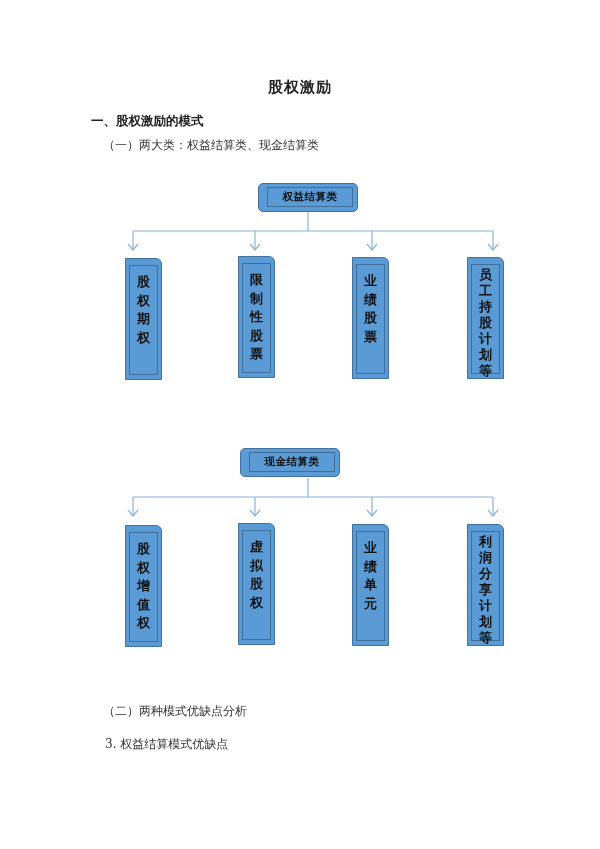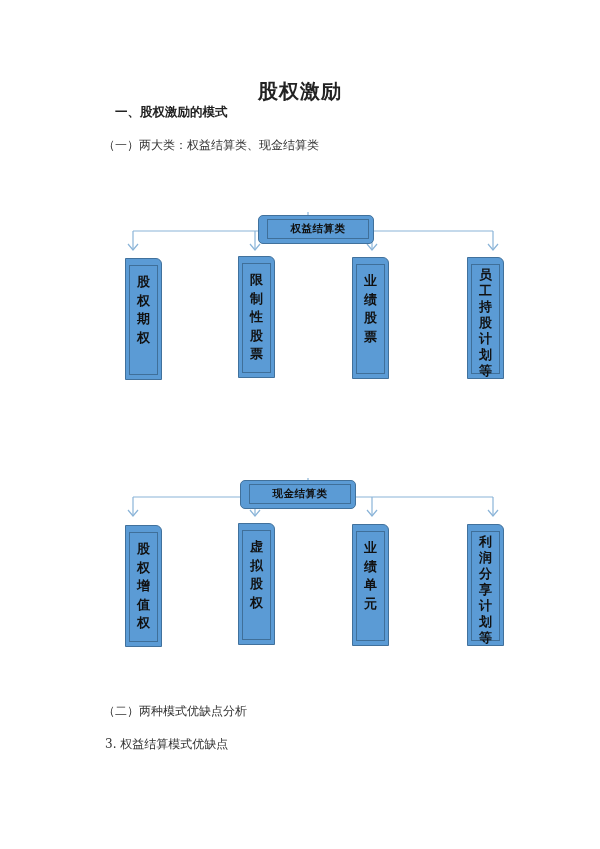--- a/index.html
+++ b/index.html
@@ -1,24 +1,24 @@
 <!DOCTYPE html>
 <html><head>
 <meta charset="utf-8">
 <style>
   html, body { margin: 0; padding: 0; background: #ffffff; }
   body { width: 600px; height: 849px; position: relative; overflow: hidden;
          font-family: "DejaVu Serif", "Liberation Serif", serif; color: #222; }
   .title { position: absolute; left: 0; width: 600px; top: 78px; text-align: center;
-           font-size: 20px; font-weight: bold; letter-spacing: 1px; }
-  .h1 { position: absolute; left: 91px; top: 104px; font-size: 12.5px; font-weight: bold; margin-left: 24px; }
+           font-size: 15px; font-weight: bold; letter-spacing: 1px; }
+  .h1 { position: absolute; left: 91px; top: 113px; font-size: 12.5px; font-weight: bold; }
   .p { position: absolute; font-size: 12px; color: #333; }
   .chart { position: absolute; left: 0; top: 0; width: 600px; height: 849px; }
-  .root-box { position: absolute; width: 116px; height: 29px; background: #5b9bd5;
-              border: 1px solid #41719c; border-radius: 5px; box-sizing: border-box; margin-top: 32px; }
+  .root-box { position: absolute; width: 100px; height: 29px; background: #5b9bd5;
+              border: 1px solid #41719c; border-radius: 5px; box-sizing: border-box; }
   .root-inner { position: absolute; left: 8px; top: 3px; right: 4px; bottom: 4px;
                 border: 1px solid #3f6f99; display: flex; align-items: center; justify-content: center;
                 font-size: 10.5px; font-weight: bold; color: #111; letter-spacing: 0.5px; }
   .leaf { position: absolute; width: 37px; height: 122px; background: #5b9bd5;
           border: 1px solid #41719c; box-sizing: border-box; border-top-right-radius: 6px; }
   .leaf-inner { position: absolute; left: 3px; right: 3px; top: 6px; bottom: 4px;
                 border: 1px solid #3f6f99; display: flex; flex-direction: column; align-items: center;
                 padding-top: 7px; box-sizing: border-box; }
   .leaf-inner span { display: block; font-size: 13px; font-weight: bold; line-height: 18.5px; color: #111; }
   svg line { stroke: #8ab4d8; stroke-width: 1.2; }

